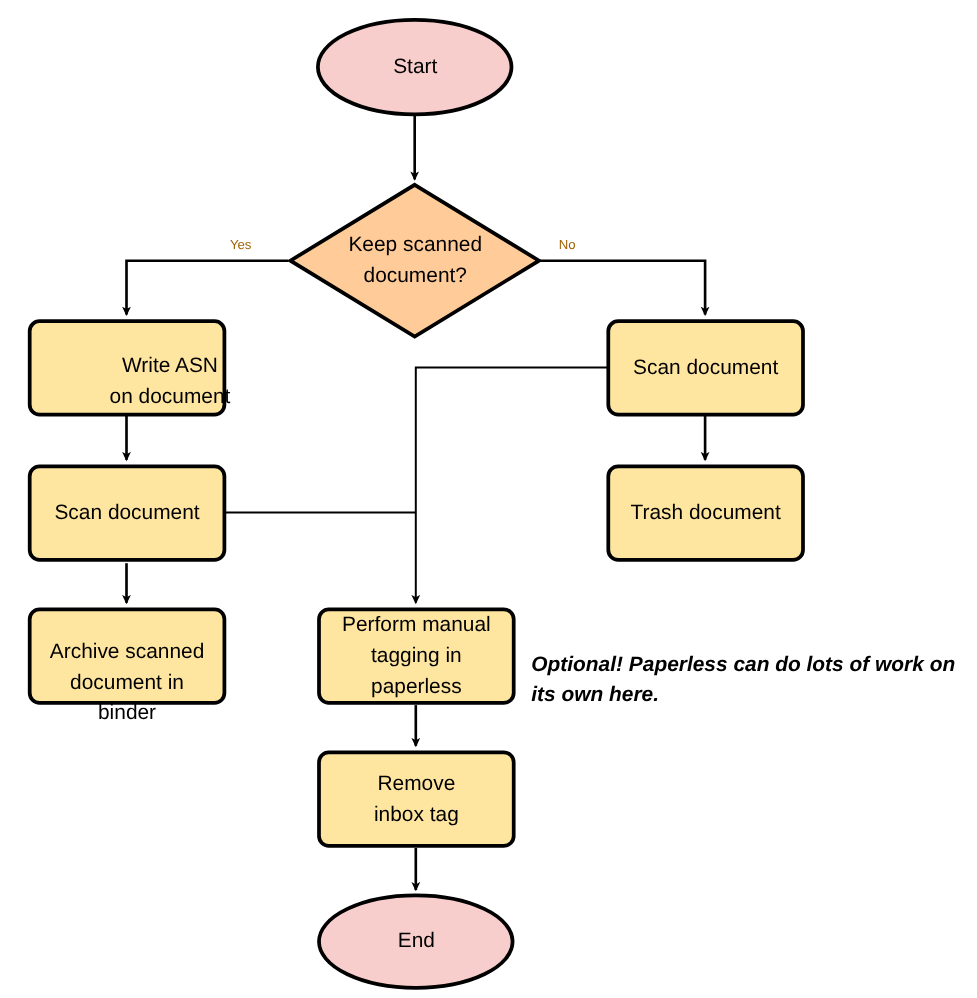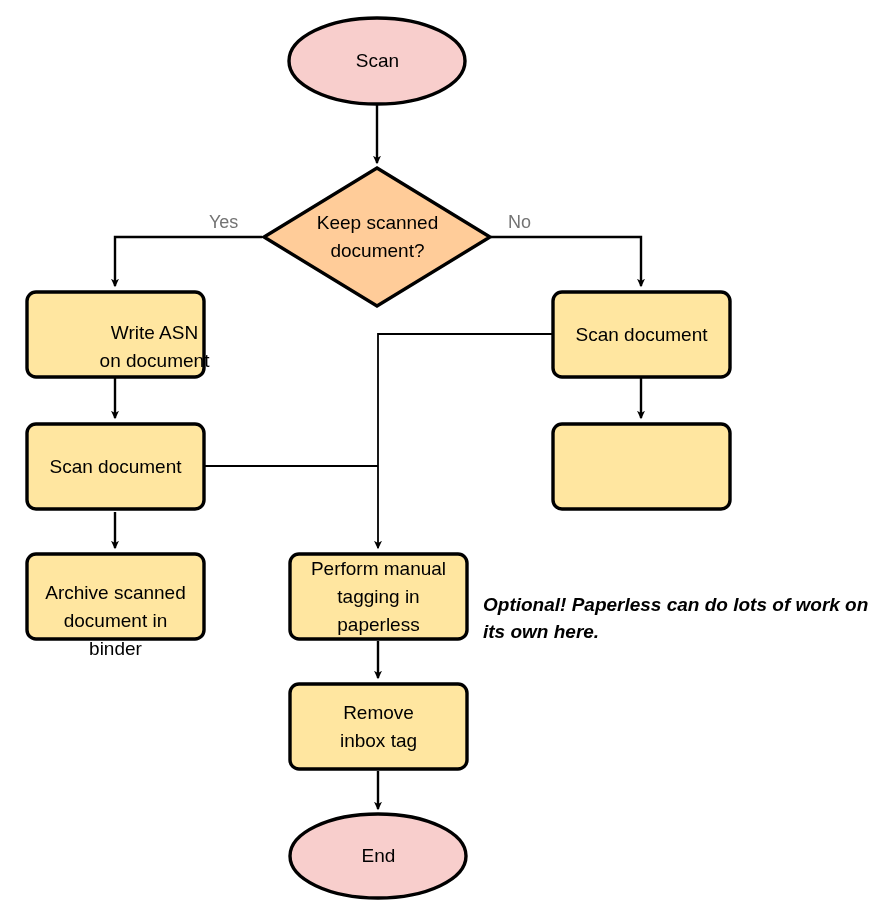--- a/index.html
+++ b/index.html
@@ -30,23 +30,23 @@
     text-align: center;
     color: #000000;
     font-family: "Liberation Sans", sans-serif;
     font-size: 19px;
     line-height: 28px;
     white-space: pre-line;
     pointer-events: none;
   }
   .edge-label {
     position: absolute;
-    color: #737373;
+    color: #a16207;
     font-family: "Liberation Sans", sans-serif;
-    font-size: 18px;
+    font-size: 12px;
     line-height: 22px;
     white-space: nowrap;
   }
   .note-text {
     position: absolute;
     color: #000000;
     font-family: "Liberation Sans", sans-serif;
     font-style: italic;
     font-size: 19px;
     line-height: 27px;
@@ -102,36 +102,37 @@
 
     <rect x="553" y="424" width="177" height="85" rx="9" ry="9" fill="#ffe6a0" stroke="#000000" stroke-width="3.4"></rect>
 
     <rect x="290" y="554" width="177" height="85" rx="9" ry="9" fill="#ffe6a0" stroke="#000000" stroke-width="3.4"></rect>
 
     <rect x="290" y="684" width="177" height="85" rx="9" ry="9" fill="#ffe6a0" stroke="#000000" stroke-width="3.4"></rect>
 
     <ellipse cx="378" cy="856" rx="88" ry="42" fill="#f8cecc" stroke="#000000" stroke-width="3.4"></ellipse>
   </svg>
 
-  <div class="node-label" style="left:289px; top:18px; width:177px; height:86px;">Scan</div>
+  <div class="node-label" style="left:289px; top:18px; width:177px; height:86px;">Start</div>
 
   <div class="node-label" style="left:289px; top:194px; width:177px; height:86px;">Keep scanned
 document?</div>
 
   <div class="node-label" style="left:27px; top:292px; width:177px; height:109px;padding-left:39px;">Write ASN
 on document</div>
 
   <div class="node-label" style="left:27px; top:424px; width:177px; height:85px;">Scan document</div>
 
   <div class="node-label" style="left:27px; top:554px; width:177px; height:85px;margin-top:24px;">Archive scanned
 document in
 binder</div>
 
   <div class="node-label" style="left:553px; top:424px; width:177px; height:85px; top:292px;">Scan document</div>
 
+  <div class="node-label" style="left:553px; top:424px; width:177px; height:85px;">Trash document</div>
 
   <div class="node-label" style="left:290px; top:554px; width:177px; height:85px;">Perform manual
 tagging in
 paperless</div>
 
   <div class="node-label" style="left:290px; top:684px; width:177px; height:85px;border-radius:20px;">Remove
 inbox tag</div>
 
   <div class="node-label" style="left:290px; top:814px; width:177px; height:84px;">End</div>
 

